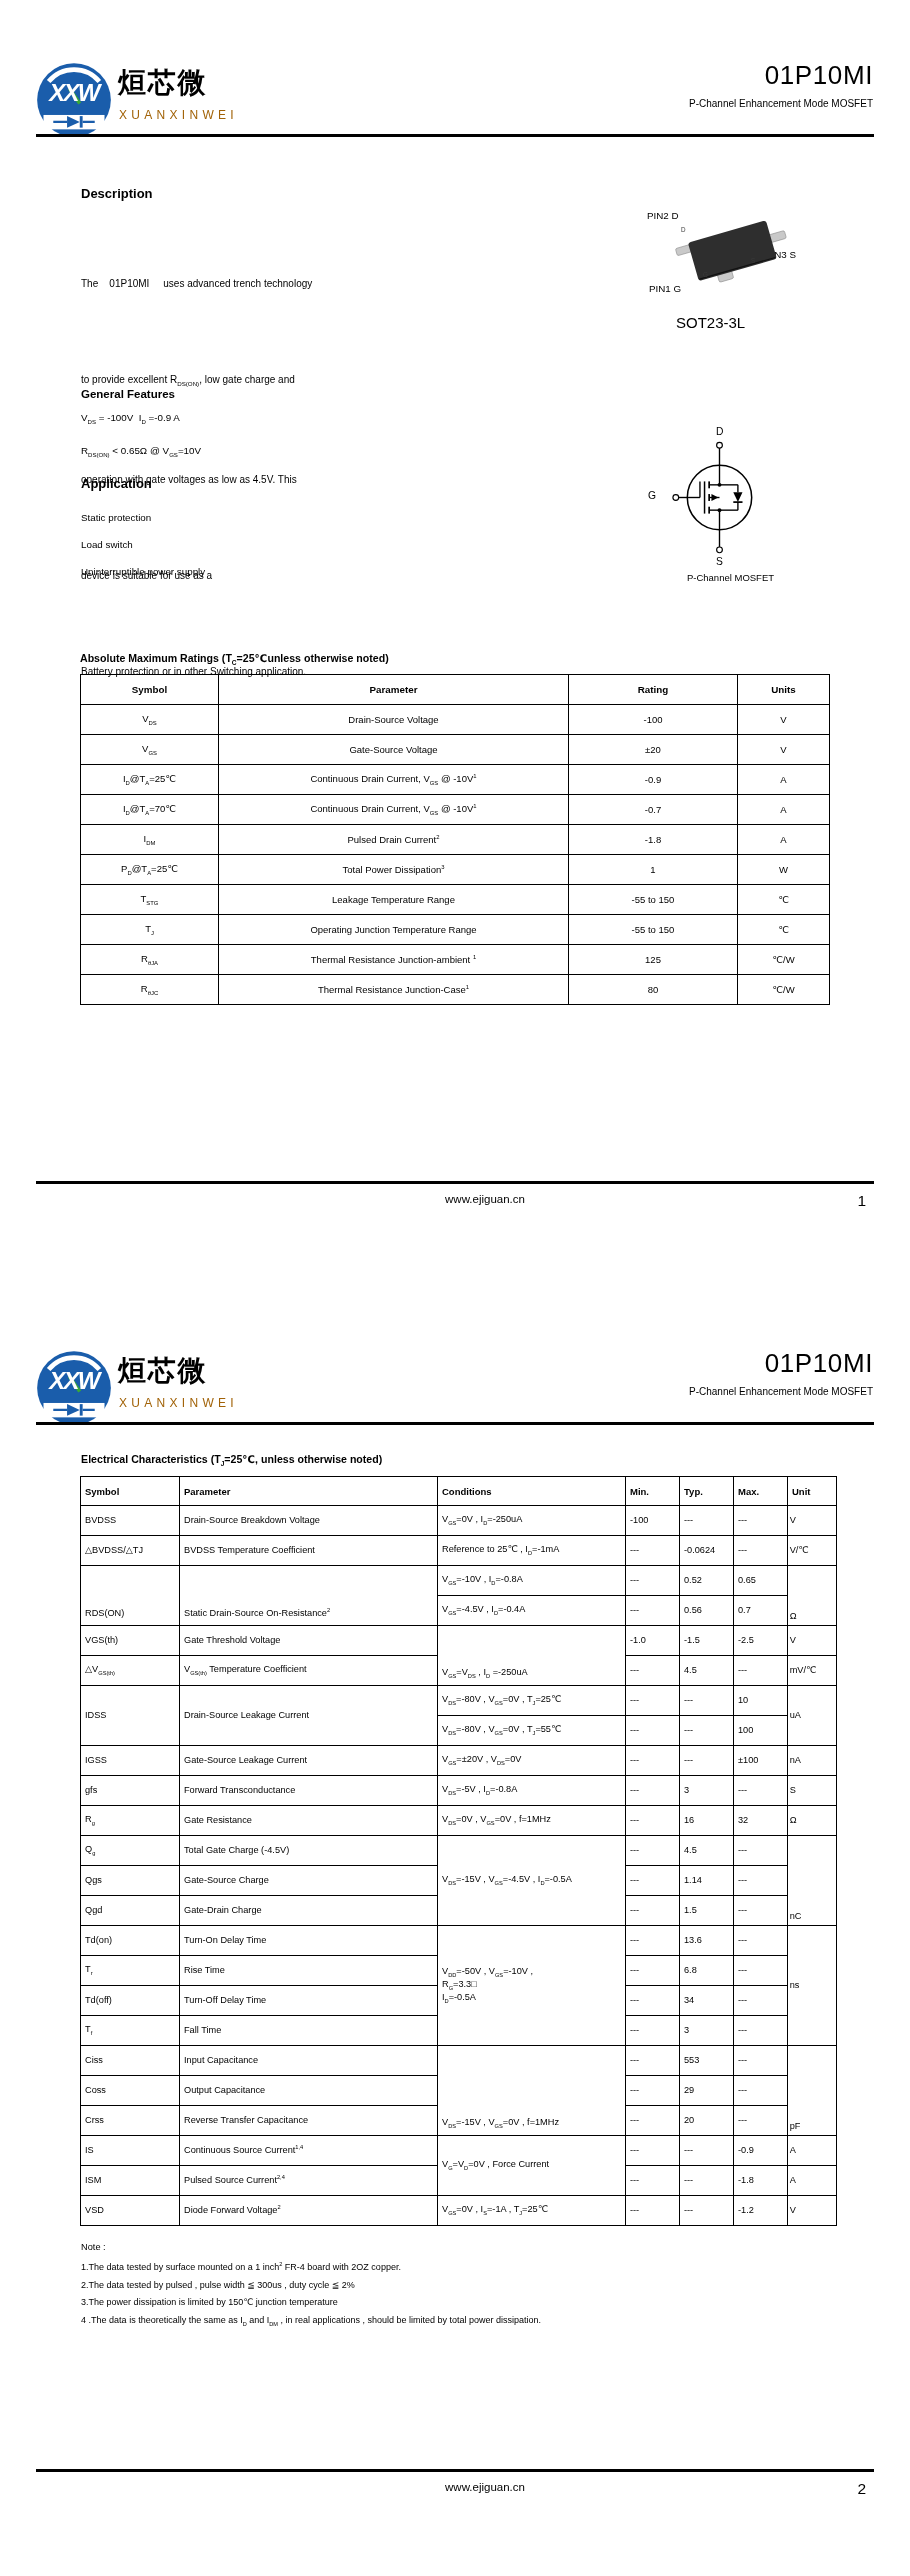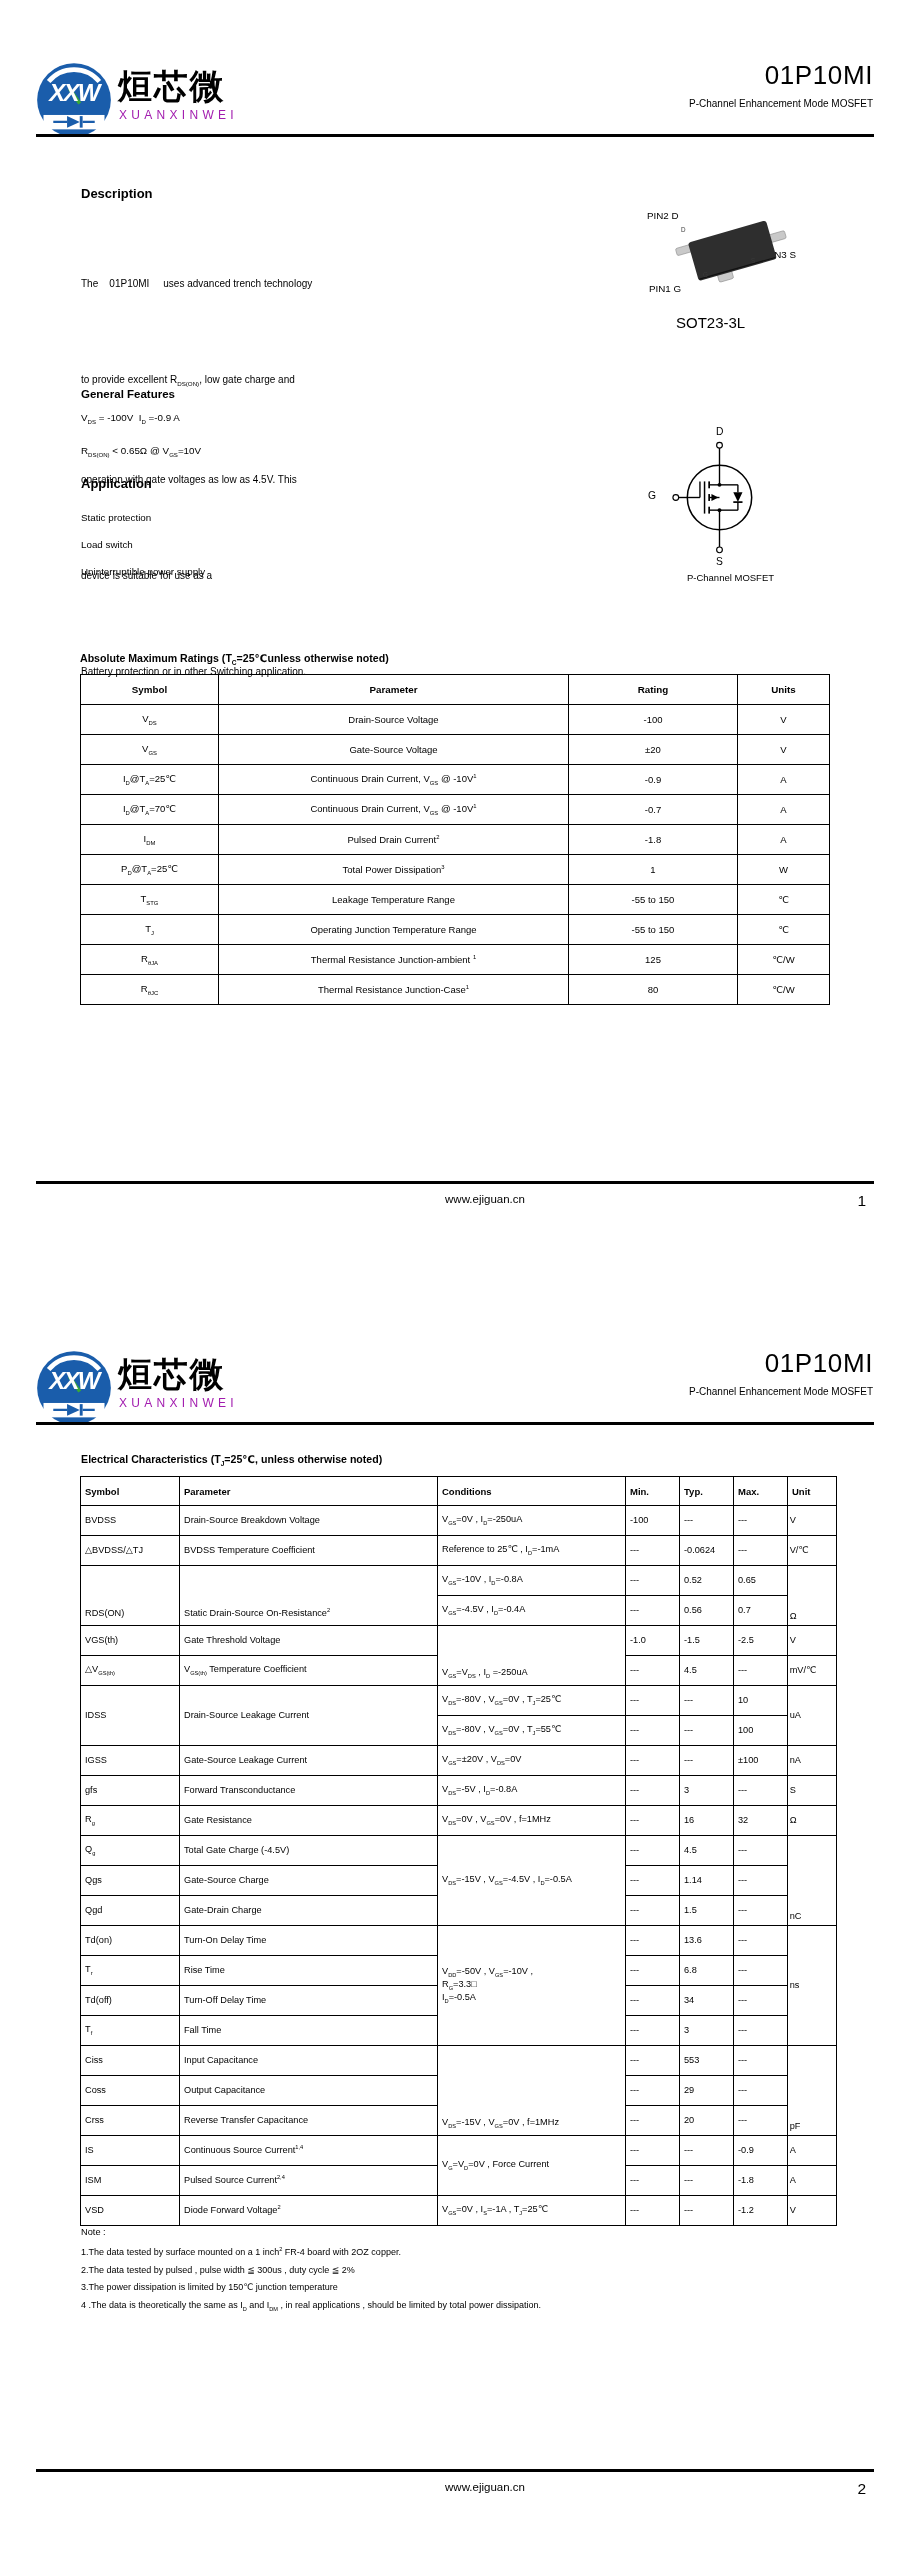--- a/index.html
+++ b/index.html
@@ -10,22 +10,22 @@
     color:#000;
   }
   .page { position:relative; width:910px; height:1288px; background:#fff; overflow:hidden; }
 
   
   .logo { position:absolute; left:36px; top:62px; width:76px; height:76px; }
   .logo-xxw {
     position:absolute; left:0; top:17px; width:76px; text-align:center;
     font-size:24px; font-weight:bold; font-style:italic; color:#fff; letter-spacing:-1.7px;
   }
-  .brand-cn { position:absolute; left:118px; top:64px; font-size:34px; font-weight:800; letter-spacing:1.7px; }
-  .brand-en { position:absolute; left:119px; top:108px; font-size:12px; letter-spacing:4.3px; color:#a21caf; }
+  .brand-cn { position:absolute; left:118px; top:64px; font-size:28px; font-weight:800; letter-spacing:1.7px; }
+  .brand-en { position:absolute; left:119px; top:108px; font-size:12px; letter-spacing:4.3px; color:#a16207; }
   .part-no { position:absolute; right:37px; top:60px; font-size:26px; letter-spacing:0.6px; }
   .subtitle { position:absolute; right:37px; top:98px; font-size:10px; }
   .head-rule { position:absolute; left:36px; right:36px; top:134px; height:3.4px; background:#000; }
 
   
   .foot-rule { position:absolute; left:36px; right:36px; top:1181px; height:2.9px; background:#000; }
   .foot-url { position:absolute; left:0; right:0; top:1193px; text-align:center; padding-left:60px; font-size:11.5px; }
   .foot-page { position:absolute; right:44px; top:1192px; font-size:15.5px; }
 
   
@@ -70,21 +70,21 @@
   .ec-wrap { position:absolute; left:80px; top:165px; }
   .ec-title { font-size:10.6px; font-weight:bold; margin-bottom:9.2px; padding-left:1.1px; }
   .t-ec { width:756px; font-size:9.2px; text-align:left; }
   .t-ec th { height:29px; font-size:9.5px; font-weight:bold; text-align:left; padding:2.3px 4px; vertical-align:middle; }
   .t-ec td { height:30px; padding:2.3px 4px; vertical-align:middle; line-height:1.3; white-space:pre-line; }
   .t-ec td.vb { vertical-align:bottom; padding-bottom:5.2px; }
   .t-ec td.unit { padding:2.3px 1.7px; }
   sub { font-size:62%; }
   sup { font-size:62%; }
 
-  .notes { margin-top:1px; font-size:9px; padding-left:1.1px; }
+  .notes { margin-top:16px; font-size:9px; padding-left:1.1px; }
   .notes-label { margin-bottom:9.2px; font-size:9.2px; }
   .notes div.n-item { margin-bottom:7.5px; }
 </style>
 </head>
 <body>
 
 <div class="page">
 
   <div class="logo">
     <svg width="76" height="76" viewBox="0 0 132 132">

